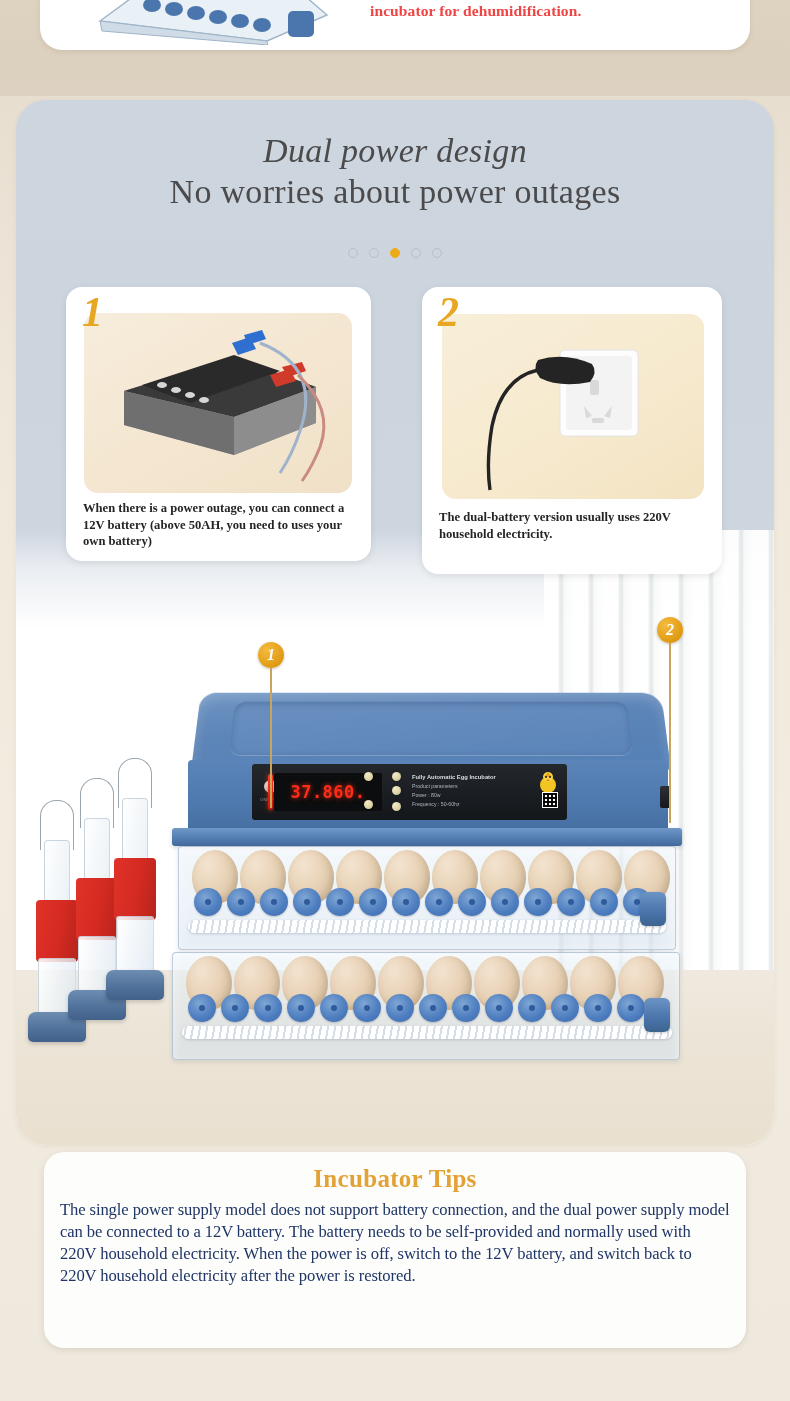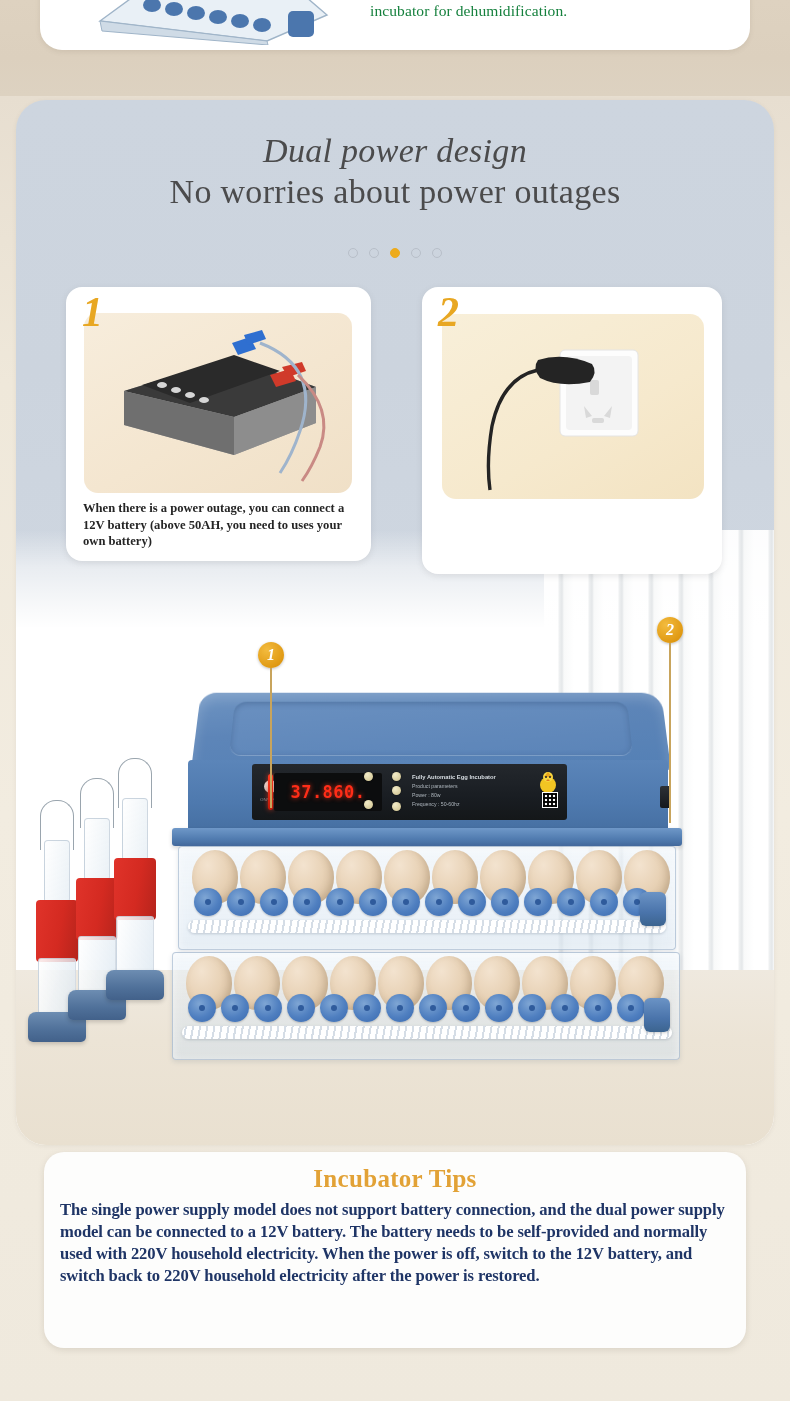--- a/index.html
+++ b/index.html
@@ -20,21 +20,21 @@
   }
   
   .top-card {
     position:absolute; left:40px; top:-140px; width:710px; height:190px;
     background:#ffffff; border-radius:22px;
     box-shadow:0 2px 5px rgba(120,105,85,.14);
     overflow:hidden;
   }
   .top-card-text {
     position:absolute; left:330px; top:140px; width:360px;
-    font-size:15.5px; font-weight:normal; color:#15803d; line-height:1.45;
+    font-size:15.5px; font-weight:bold; color:#ef4444; line-height:1.45;
     letter-spacing:.1px;
   }
   .top-card-img {
     position:absolute; left:52px; top:105px; width:245px; height:80px;
   }
   
   .panel {
     position:absolute; left:16px; top:100px; width:758px; height:1045px;
     border-radius:30px;
     background:linear-gradient(180deg,#cdd5df 0%,#ccd4de 26%,#ced6e0 46%,#dfe2e4 62%,#f3f2ee 78%,#f1ece3 100%);
@@ -283,21 +283,21 @@
     box-shadow:0 2px 6px rgba(120,112,95,.18);
     z-index:8;
   }
   .tips-title {
     text-align:center; margin-top:13px;
     font-size:25px; font-weight:bold; color:#e2a236;
     letter-spacing:.3px;
   }
   .tips-body {
     margin:6px 16px 0 16px;
-    font-size:16.6px; font-weight:bold; color:#1f3566;
+    font-size:16.6px; font-weight:normal; color:#1f3566;
     line-height:1.33; letter-spacing:-.1px;
   }
 </style>
 </head>
 <body>
 
 <div class="bg-top"></div>
 <div class="bg-bottom"></div>
 
 <div class="top-card">
@@ -374,20 +374,21 @@
         <rect x="118" y="36" width="78" height="86" rx="5" fill="#fdfdfd" stroke="#e4e4e4"></rect>
         <rect x="124" y="42" width="66" height="74" rx="4" fill="#f3f3f3"></rect>
         <rect x="148" y="66" width="9" height="15" rx="2" fill="#d9d9d9"></rect>
         <path d="M142 92 L150 102 L144 104 Z" fill="#d9d9d9"></path>
         <path d="M170 92 L162 102 L168 104 Z" fill="#d9d9d9"></path>
         <rect x="150" y="104" width="12" height="5" rx="2" fill="#d9d9d9"></rect>
         <path d="M96 46 Q122 38 150 50 Q156 58 148 68 Q118 74 98 64 Q90 54 96 46 Z" fill="#242424"></path>
         <path d="M96 56 Q60 64 50 112 Q44 148 48 176" stroke="#242424" stroke-width="3.4" fill="none"></path>
       </svg>
     </div>
+    <div class="card-cap cap-2">The dual-battery version usually uses 220V household electricity.</div>
   </div>
 
 </div>
 
 <div class="callout cal-1">
   <div class="cal-badge">1</div>
   <div class="cal-line"></div>
 </div>
 <div class="callout cal-2">
   <div class="cal-badge">2</div>

